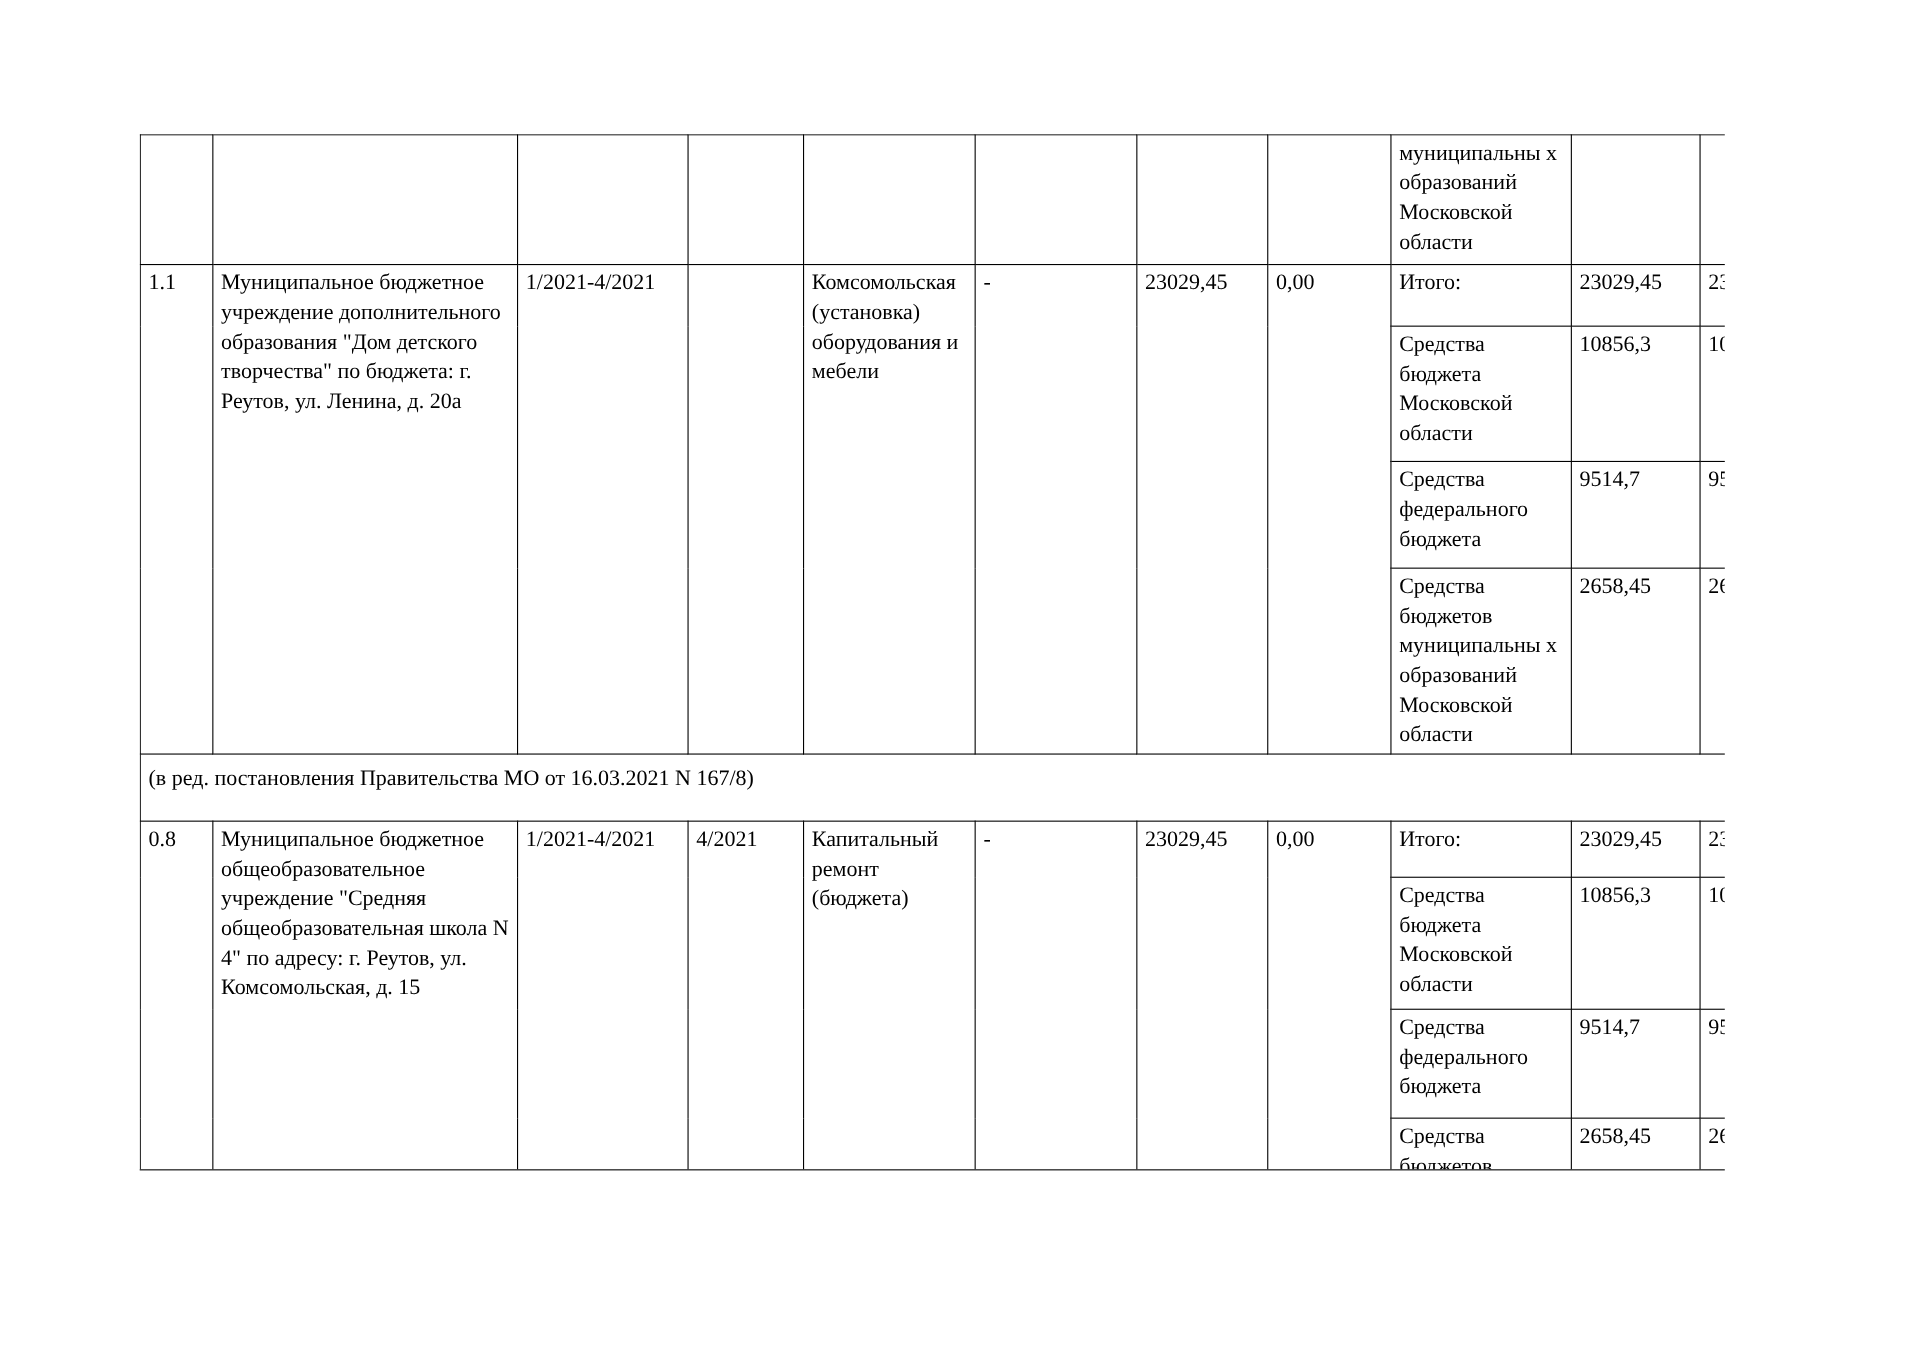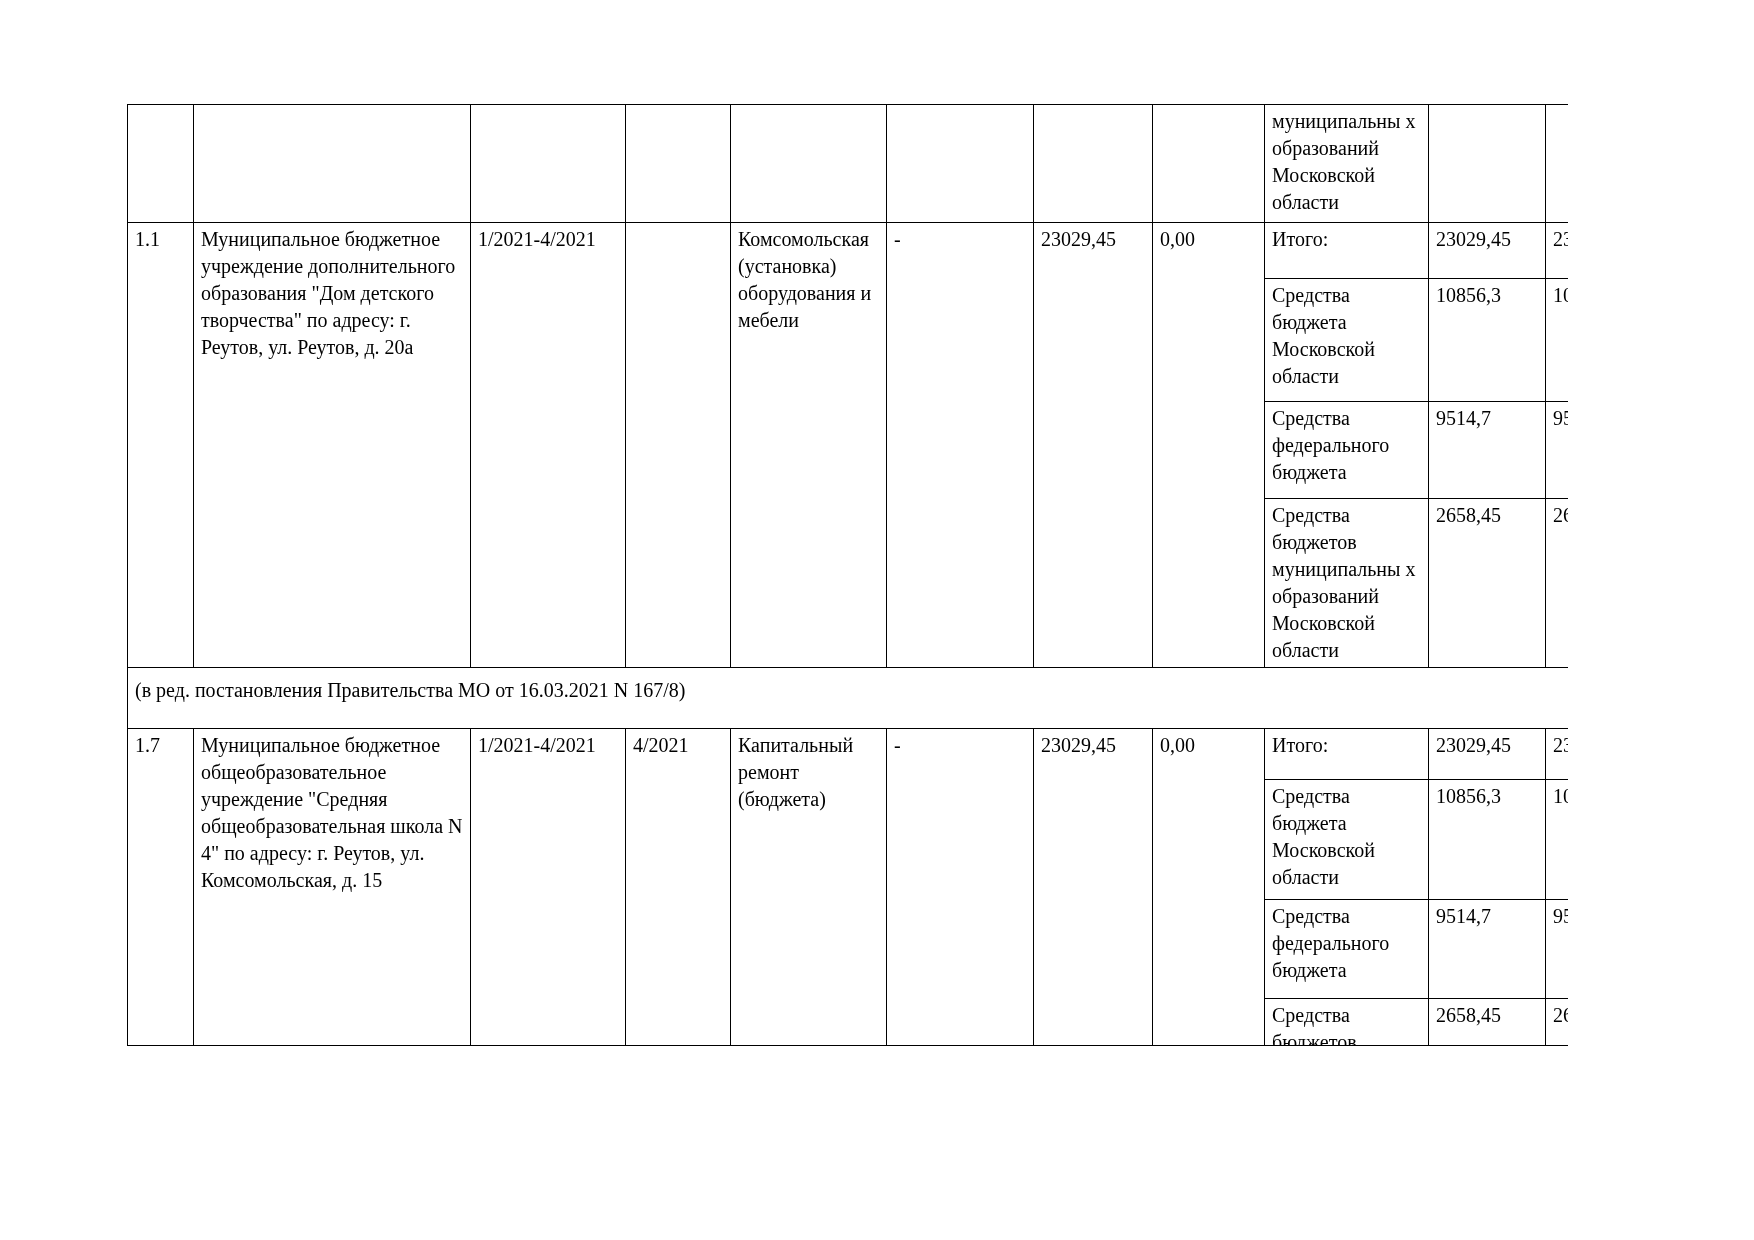--- a/index.html
+++ b/index.html
@@ -6,21 +6,21 @@
   html, body {
     width:1754px; height:1240px;
     background:#ffffff;
     font-family:"Liberation Serif","DejaVu Serif",serif;
     color:#000000;
   }
   body { position:relative; overflow:hidden; }
 
   
   .doc-clip {
-    position:absolute; left:127px; top:104px;
+    position:absolute; left:127px; top:122px;
     width:1441px; height:942px;
     overflow:hidden;
     border-bottom:1px solid #000;
   }
 
   table.budget {
     border-collapse:collapse;
     table-layout:fixed;
     width:1578px;
   }
@@ -68,21 +68,21 @@
         <td></td>
         <td></td>
         <td></td>
         <td>муниципальны х образований Московской области</td>
         <td></td>
         <td></td>
       </tr>
 
       <tr style="height:56px">
         <td class="num" rowspan="4">1.1</td>
-        <td rowspan="4">Муниципальное бюджетное учреждение дополнительного образования "Дом детского творчества" по адресу: г. Реутов, ул. Реутов, д. 20а</td>
+        <td rowspan="4">Муниципальное бюджетное учреждение дополнительного образования "Дом детского творчества" по бюджета: г. Реутов, ул. Ленина, д. 20а</td>
         <td rowspan="4">1/2021-4/2021</td>
         <td rowspan="4"></td>
         <td rowspan="4">Комсомольская (установка) оборудования и мебели</td>
         <td rowspan="4">-</td>
         <td rowspan="4">23029,45</td>
         <td rowspan="4">0,00</td>
         <td>Итого:</td>
         <td>23029,45</td>
         <td>23029,45</td>
       </tr>
@@ -100,21 +100,21 @@
         <td>Средства бюджетов муниципальны х образований Московской области</td>
         <td>2658,45</td>
         <td>2658,45</td>
       </tr>
 
       <tr class="amendment-row" style="height:47px">
         <td colspan="11">(в ред. постановления Правительства МО от 16.03.2021 N 167/8)</td>
       </tr>
 
       <tr style="height:51px">
-        <td class="num" rowspan="4">1.7</td>
+        <td class="num" rowspan="4">0.8</td>
         <td rowspan="4">Муниципальное бюджетное общеобразовательное учреждение "Средняя общеобразовательная школа N 4" по адресу: г. Реутов, ул. Комсомольская, д. 15</td>
         <td rowspan="4">1/2021-4/2021</td>
         <td rowspan="4">4/2021</td>
         <td rowspan="4">Капитальный ремонт (бюджета)</td>
         <td rowspan="4">-</td>
         <td rowspan="4">23029,45</td>
         <td rowspan="4">0,00</td>
         <td>Итого:</td>
         <td>23029,45</td>
         <td>23029,45</td>

